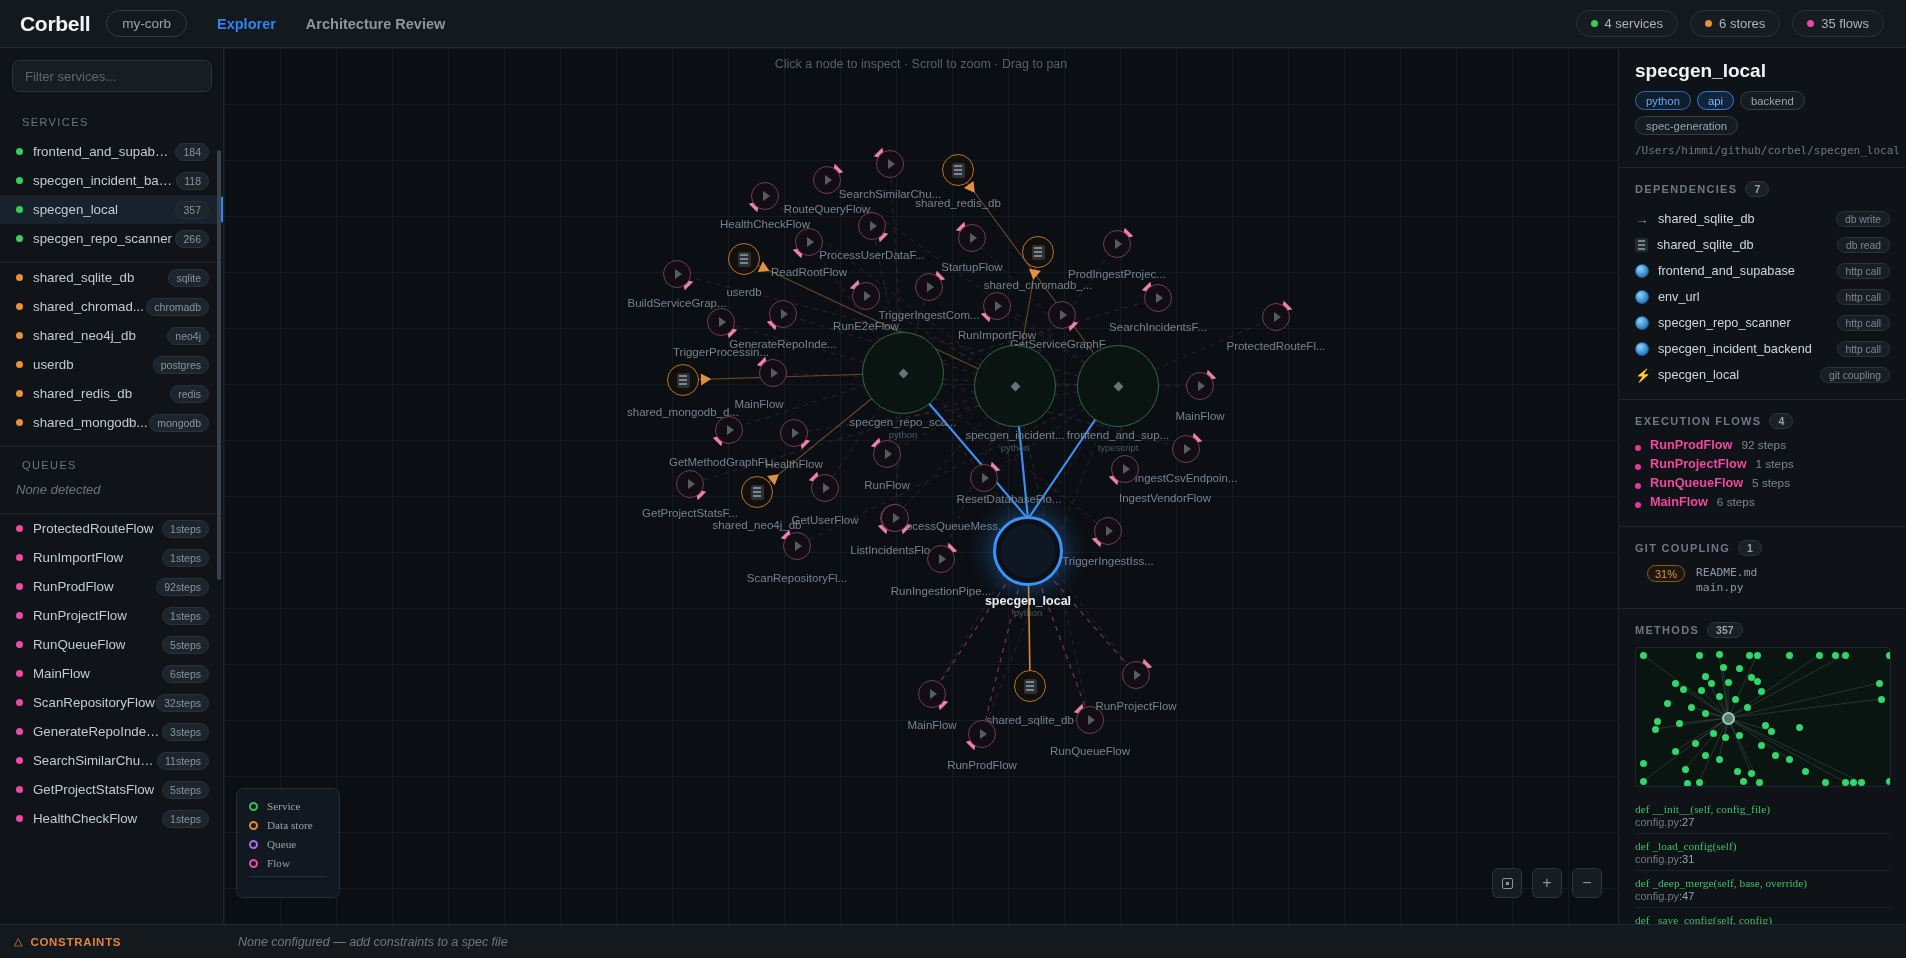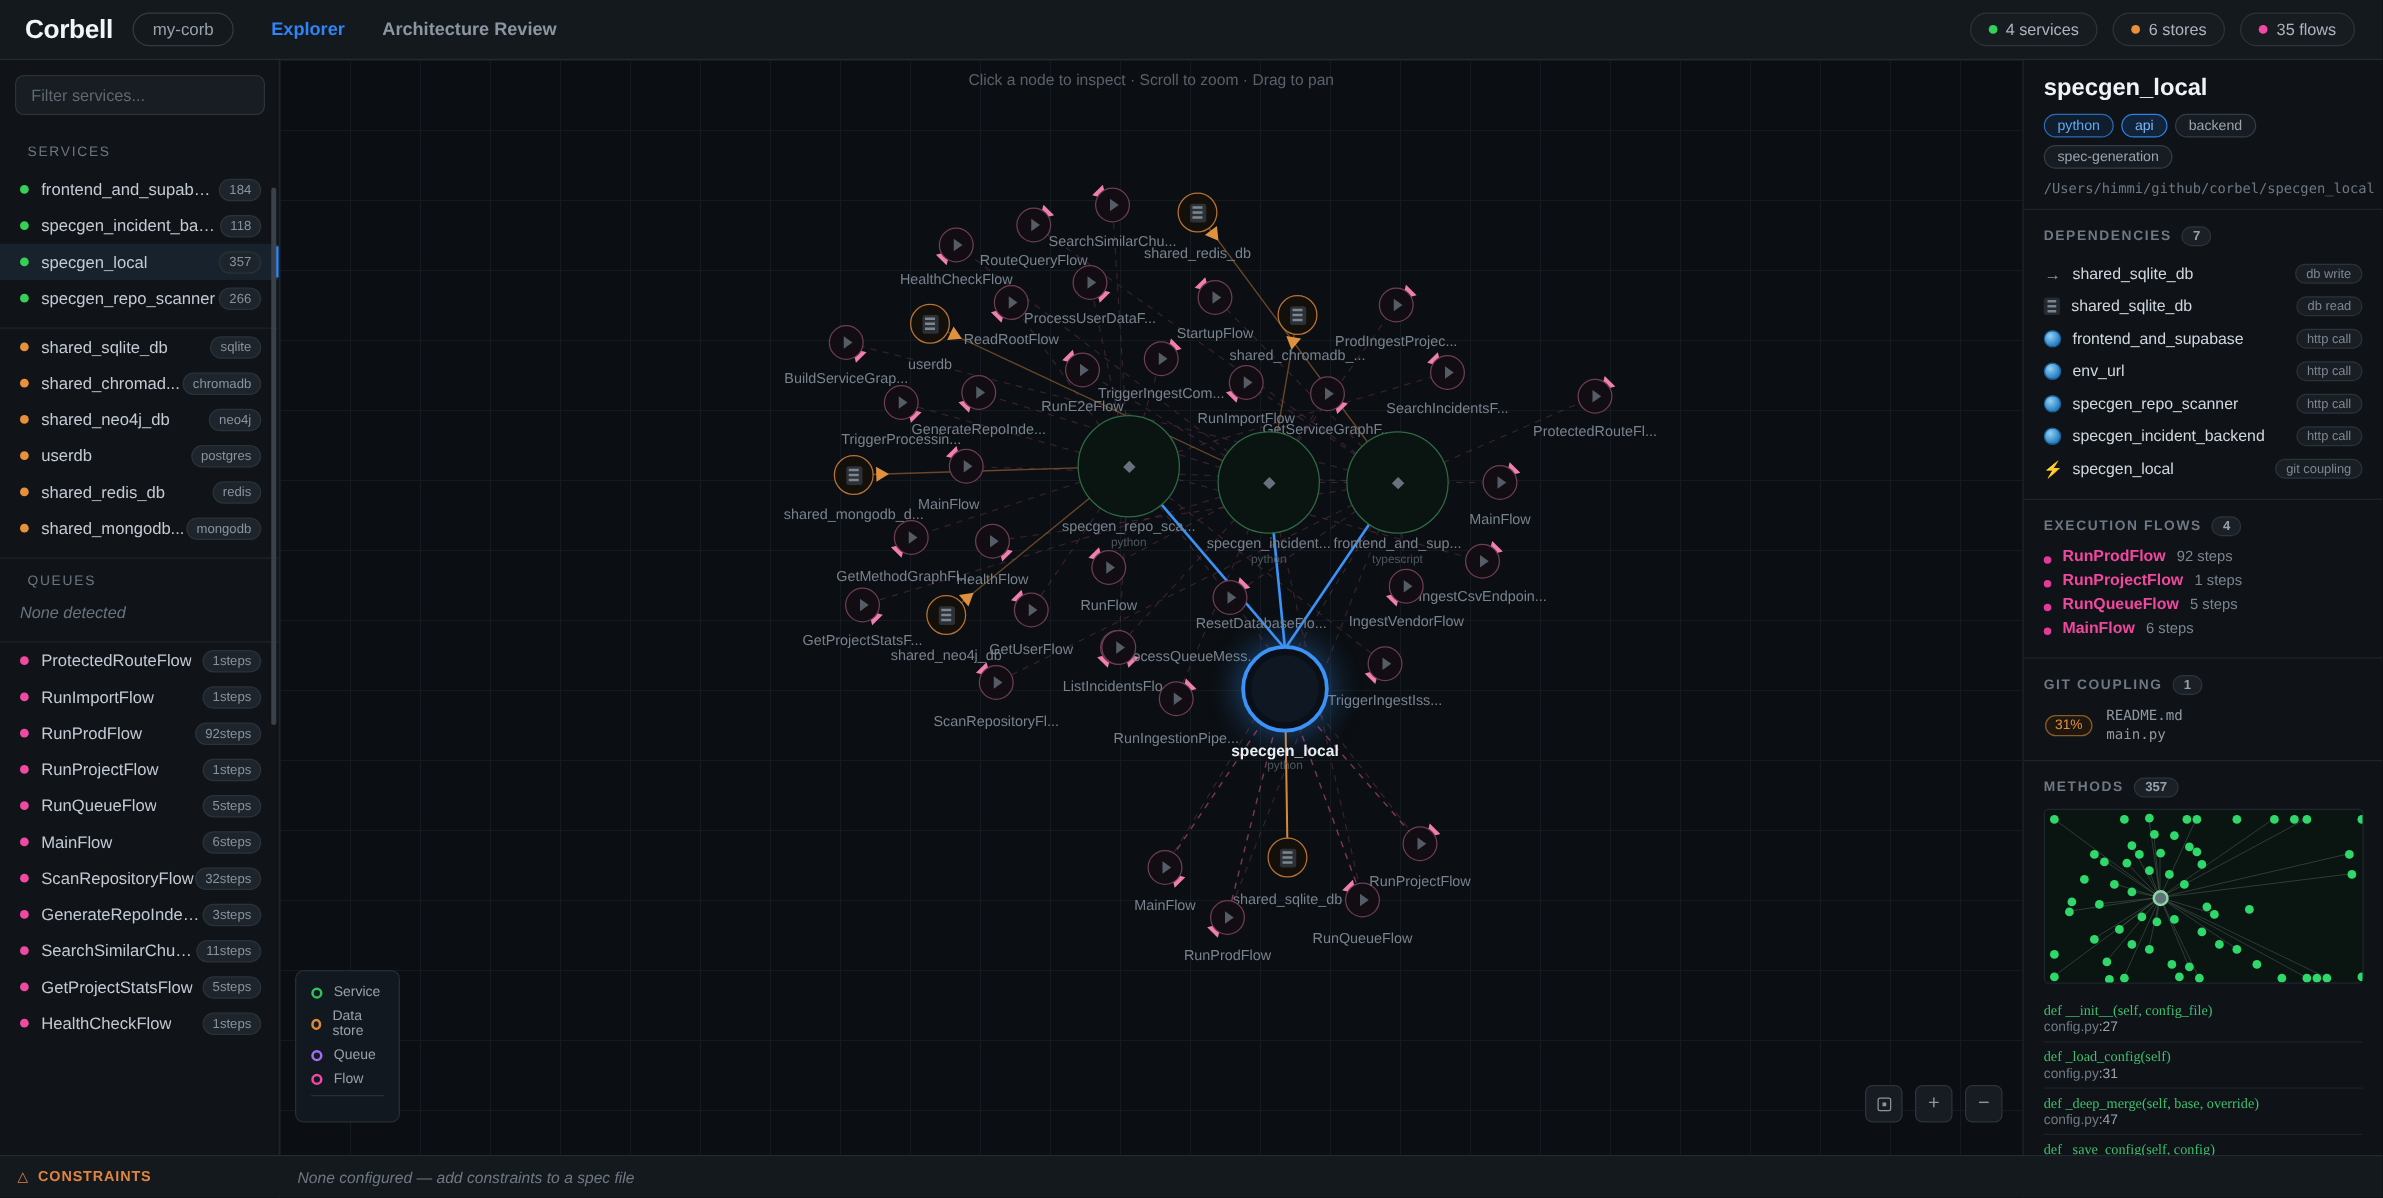--- a/index.html
+++ b/index.html
@@ -150,23 +150,24 @@
     width: 7px; height: 7px; background: #69727c; transform: rotate(45deg);
   }
   .sel-node .ring {
     border: 3px solid #3b93f7; background: #0e1722;
     box-shadow: 0 0 22px 5px rgba(59,147,247,0.33), inset 0 0 0 5px #0b1018;
   }
   .sel-node .nlabel { color: #e8edf3; font-weight: bold; font-size: 12.5px; }
 
   
   #legend {
-    position: absolute; left: 12px; bottom: 26px; width: 84px;
+    position: absolute; left: 12px; bottom: 26px; width: 104px;
     background: #121820; border: 1px solid #242c35; border-radius: 7px;
     padding: 11px 12px;
+    font-family: Liberation Serif, serif;
   }
   .lg-row { display: flex; align-items: center; gap: 9px; margin-bottom: 7px; font-size: 11.2px; color: #98a2ac; }
   .lg-circle { width: 9px; height: 9px; border-radius: 50%; border: 2px solid; }
   .lg-sep { height: 1px; background: #262e37; margin: 7px 0 9px; }
   .lg-line { width: 22px; height: 2px; border-radius: 1px; }
 
   #zoomctl { position: absolute; right: 16px; bottom: 26px; display: flex; gap: 10px; }
   .zbtn {
     width: 30px; height: 30px; border: 1px solid #2b333c; border-radius: 6px;
     background: #161c22; color: #8b959f; font-size: 16px;
@@ -222,21 +223,21 @@
     display:flex; flex-direction:column; justify-content:space-evenly; align-items:center;
   }
   .db-ic i { width: 7px; height: 1.6px; background: #79838d; display: block; }
   .flow-row {
     display: flex; align-items: baseline; gap: 9px; margin: 0 16px; height: 19px;
     font-size: 12.7px;
   }
   .flow-row .dot { width: 6px; height: 6px; background: #e5399a; align-self: center; }
   .flow-name { color: #f0489f; font-weight: bold; }
   .flow-steps { color: #7c8690; font-size: 11.8px; }
-  .gc-row { display: flex; align-items: center; gap: 11px; margin: 0 17px; }
+  .gc-row { display: flex; align-items: flex-start; gap: 11px; margin: 0 28px; }
   .pct {
     font-size: 11px; color: #e0903d; border: 1px solid #8a5a26;
     background: #1d1710; border-radius: 10px; padding: 1.5px 7px;
   }
   .gc-files { font-family: "DejaVu Sans Mono", monospace; font-size: 11.3px; color: #8e98a2; line-height: 1.35; }
   #methods-graph {
     margin: 0 16px; width: 256px; height: 140px;
     background: #0a1410; border: 1px solid #1e262d; border-radius: 4px;
     position: relative; overflow: hidden;
   }
@@ -690,21 +691,21 @@
       <div class="node flow-node" style="left: 0px; top: 0px;">
         <div class="ring" style="left:948px;top:387px;width:28px;height:28px">
           <span class="tri"></span>
         </div>
         <div class="nlabel" style="left:962px;top:424px">IngestCsvEndpoin...</div>
       </div>
       <div class="node flow-node" style="left: 0px; top: 0px;">
         <div class="ring" style="left:887px;top:407px;width:28px;height:28px">
           <span class="tri"></span>
         </div>
-        <div class="nlabel" style="left:901px;top:444px">IngestVendorFlow</div>
+        <div class="nlabel" style="left:941px;top:444px">IngestVendorFlow</div>
       </div>
       <div class="node flow-node" style="left: 0px; top: 0px;">
         <div class="ring" style="left:452px;top:422px;width:28px;height:28px">
           <span class="tri"></span>
         </div>
         <div class="nlabel" style="left:466px;top:459px">GetProjectStatsF...</div>
       </div>
       <div class="node store-node" style="left: 0px; top: 0px;">
         <div class="ring" style="left:517px;top:428px;width:32px;height:32px">
           <span class="store-icon">

